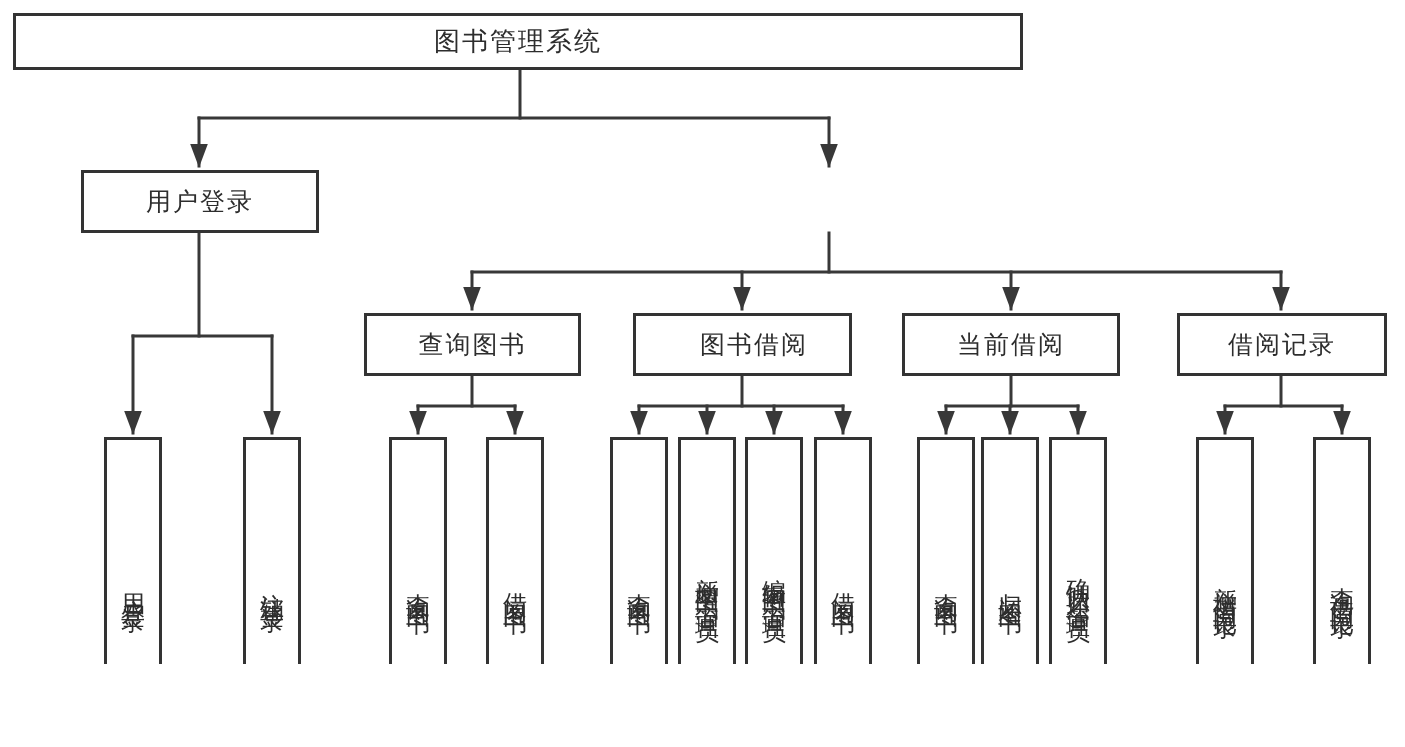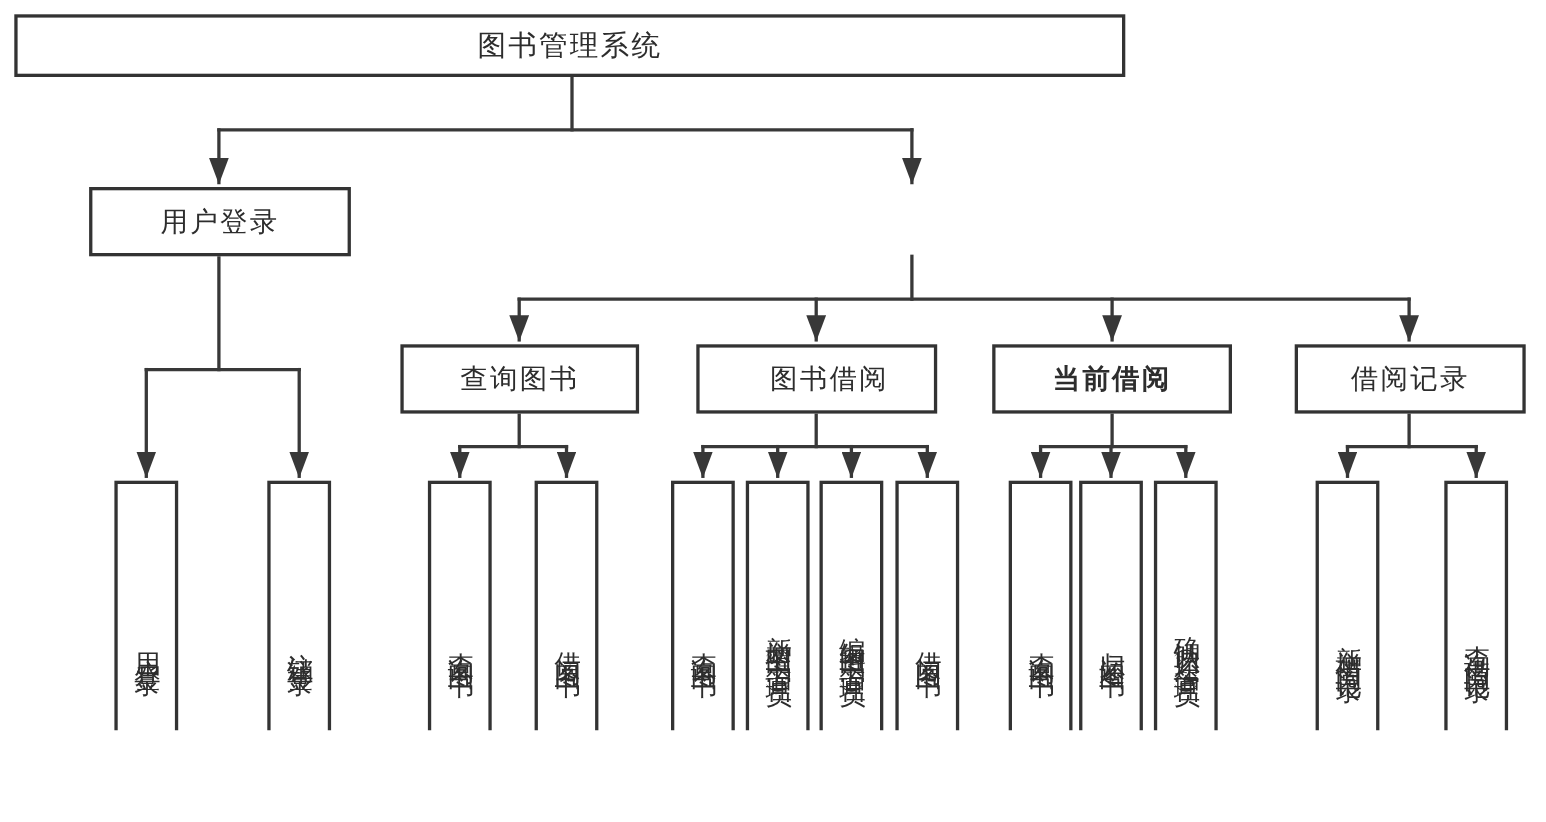--- a/index.html
+++ b/index.html
@@ -116,21 +116,21 @@
       <line x1="1342" y1="406" x2="1342" y2="433" marker-end="url(#arrow)"></line>
     </g>
   </svg>
 
   <div class="box h root" style="left:13px; top:13px; width:1010px; height:57px;">图书管理系统</div>
 
   <div class="box h" style="left:81px; top:170px; width:238px; height:63px;">用户登录</div>
 
   <div class="box h" style="left:364px; top:313px; width:217px; height:63px;">查询图书</div>
   <div class="box h" style="left:633px; top:313px; width:219px; height:63px;padding-left:23px;">图书借阅</div>
-  <div class="box h" style="left:902px; top:313px; width:218px; height:63px;font-weight:bold;">当前借阅</div>
+  <div class="box h" style="left:902px; top:313px; width:218px; height:63px;">当前借阅</div>
   <div class="box h" style="left:1177px; top:313px; width:210px; height:63px;text-align:center;">借阅记录</div>
 
   <div class="box v" style="left:104px;">用户登录</div>
   <div class="box v" style="left:243px;">注销登录</div>
 
   <div class="box v" style="left:389px;">查询图书</div>
   <div class="box v" style="left:486px;">借阅图书</div>
 
   <div class="box v" style="left:610px;">查询图书</div>
   <div class="box v" style="left:678px;">新增图书（管理员）</div>

